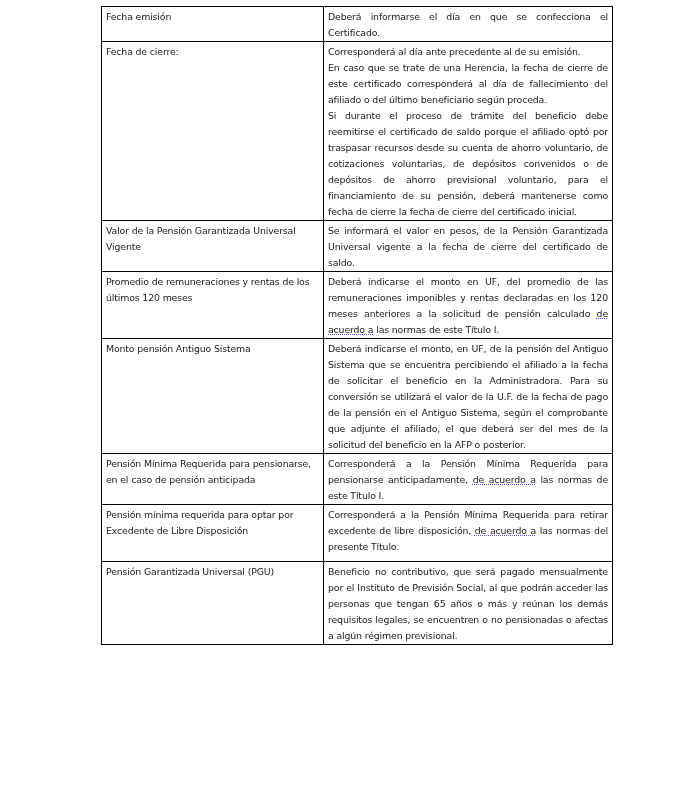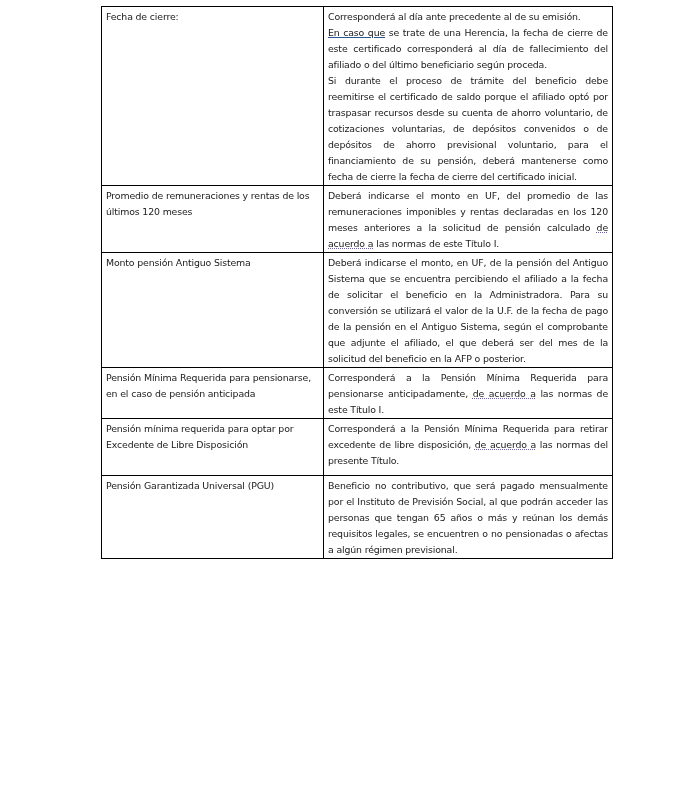--- a/index.html
+++ b/index.html
@@ -5,35 +5,43 @@
   html, body { margin: 0; padding: 0; background: #ffffff; }
   body { width: 694px; height: 802px; position: relative; overflow: hidden;
          font-family: "DejaVu Sans", "Liberation Sans", sans-serif; color: #1a1a1a; }
   #doc-table { position: absolute; left: 101px; top: 6px; width: 512px;
                border-collapse: collapse; table-layout: fixed; }
   #doc-table td { border: 1.5px solid #000; vertical-align: top; padding: 2px 4px 0 4px;
                   font-size: 9.4px; line-height: 16px; letter-spacing: -0.15px; }
   #doc-table td.term { width: 213px; }
   #doc-table td.desc { text-align: justify; }
   .sq { text-decoration: underline; text-decoration-style: dotted; text-decoration-color: #6a5acd; }
-  .uq { text-decoration: underline; text-decoration-color: #2b5797; }
+  .uq { text-decoration-color: #2b5797; }
   .p { display: block; }
 </style>
 </head>
 <body>
 
 <table id="doc-table">
   <tbody id="table-body">
+      <tr style="height: 32px;">
+        <td class="term">Fecha emisión</td>
+        <td class="desc"><span>Deberá informarse el día en que se confecciona el Certificado.</span></td>
+      </tr>
       <tr style="height: 166px;">
         <td class="term">Fecha de cierre:</td>
         <td class="desc">
           <span class="p"><span>Corresponderá al día ante precedente al de su emisión.</span></span>
           <span class="p"><span class="uq">En caso que</span><span> se trate de una Herencia, la fecha de cierre de este certificado corresponderá al día de fallecimiento del afiliado o del último beneficiario según proceda.</span></span>
           <span class="p"><span>Si durante el proceso de trámite del beneficio debe reemitirse el certificado de saldo porque el afiliado optó por traspasar recursos desde su cuenta de ahorro voluntario, de cotizaciones voluntarias, de depósitos convenidos o de depósitos de ahorro previsional voluntario, para el financiamiento de su pensión, deberá mantenerse como fecha de cierre la fecha de cierre del certificado inicial.</span></span>
         </td>
+      </tr>
+      <tr style="height: 45px;">
+        <td class="term">Valor de la Pensión Garantizada Universal Vigente</td>
+        <td class="desc"><span>Se informará el valor en pesos, de la Pensión Garantizada Universal vigente a la fecha de cierre del certificado de saldo.</span></td>
       </tr>
       <tr style="height: 64px;">
         <td class="term">Promedio de remuneraciones y rentas de los últimos 120 meses</td>
         <td class="desc"><span>Deberá indicarse el monto en UF, del promedio de las remuneraciones imponibles y rentas declaradas en los 120 meses anteriores a la solicitud de pensión calculado </span><span class="sq">de acuerdo a</span><span> las normas de este Título I.</span></td>
       </tr>
       <tr style="height: 111px;">
         <td class="term">Monto pensión Antiguo Sistema</td>
         <td class="desc"><span>Deberá indicarse el monto, en UF, de la pensión del Antiguo Sistema que se encuentra percibiendo el afiliado a la fecha de solicitar el beneficio en la Administradora.  Para su conversión se utilizará el valor de la U.F. de la fecha de pago de la pensión en el Antiguo Sistema, según el comprobante que adjunte el afiliado, el que deberá ser del mes de la solicitud del beneficio en la AFP o posterior.</span></td>
       </tr>
       <tr style="height: 47px;">

